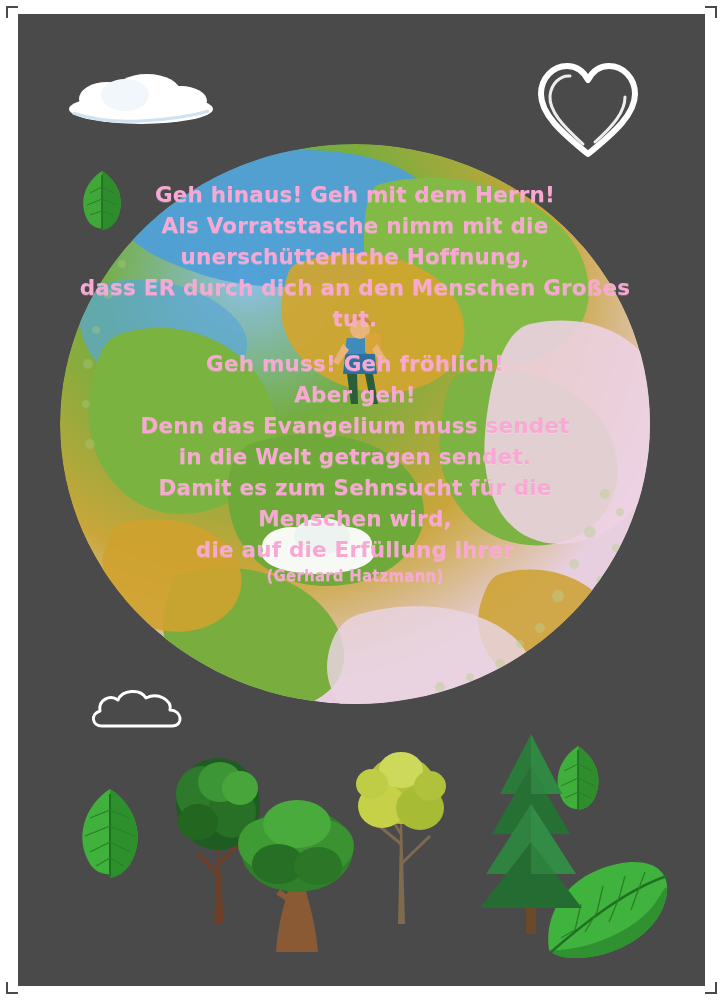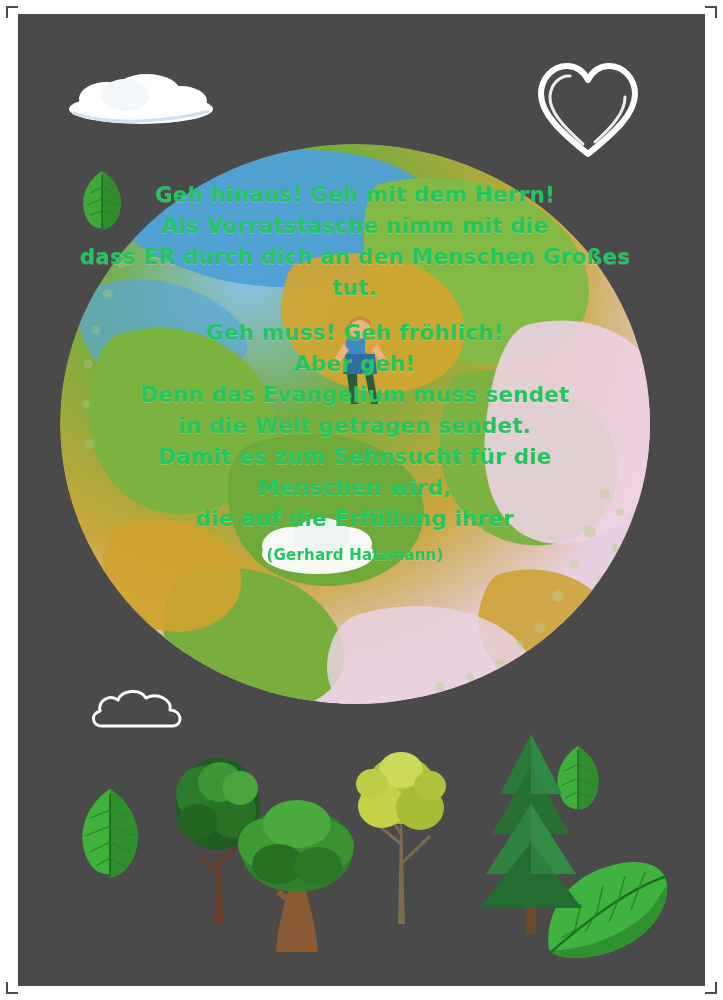--- a/index.html
+++ b/index.html
@@ -56,34 +56,34 @@
     height: 560px;
   }
 
   
   .poem {
     position: absolute;
     left: 42px;
     top: 165px;
     width: 590px;
     text-align: center;
-    color: #22c55e;
+    color: #f9a8d4;
     font-family: "DejaVu Sans", sans-serif;
     font-weight: bold;
     font-size: 21.5px;
     line-height: 31px;
     letter-spacing: 0.2px;
     text-shadow: 0 1px 0 rgba(255,255,255,0.20);
   }
   .poem .line { white-space: nowrap; }
   .poem .spacer { display: block; height: 14px; }
   .poem .author {
     font-size: 15px;
     line-height: 22px;
-    margin-top: 10px;
+    margin-top: 0;
   }
 
   
   .cloud-a {
     position: absolute;
     left: 45px;
     top: 55px;
     width: 155px;
     height: 58px;
   }
@@ -212,20 +212,21 @@
         <path d="M22,70 L26,100 L33,100 L32,70 Z" fill="#2c5d3a"></path>
         <path d="M40,70 L46,100 L53,100 L48,70 Z" fill="#2c5d3a"></path>
         <path d="M18,40 L8,58 L13,61 L24,46 Z" fill="#e8b47a"></path>
         <path d="M52,40 L62,56 L57,60 L47,46 Z" fill="#e8b47a"></path>
       </svg>
     </div>
 
     <div class="poem">
       <div class="line">Geh hinaus! Geh mit dem Herrn!</div>
       <div class="line">Als Vorratstasche nimm mit die</div>
+      <div class="line">unerschütterliche Hoffnung,</div>
       <div class="line">dass ER durch dich an den Menschen Großes</div>
       <div class="line">tut.</div>
       <span class="spacer"></span>
       <div class="line">Geh muss! Geh fröhlich!</div>
       <div class="line">Aber geh!</div>
       <div class="line">Denn das Evangelium muss sendet</div>
       <div class="line">in die Welt getragen sendet.</div>
       <div class="line">Damit es zum Sehnsucht für die</div>
       <div class="line">Menschen wird,</div>
       <div class="line">die auf die Erfüllung ihrer</div>

